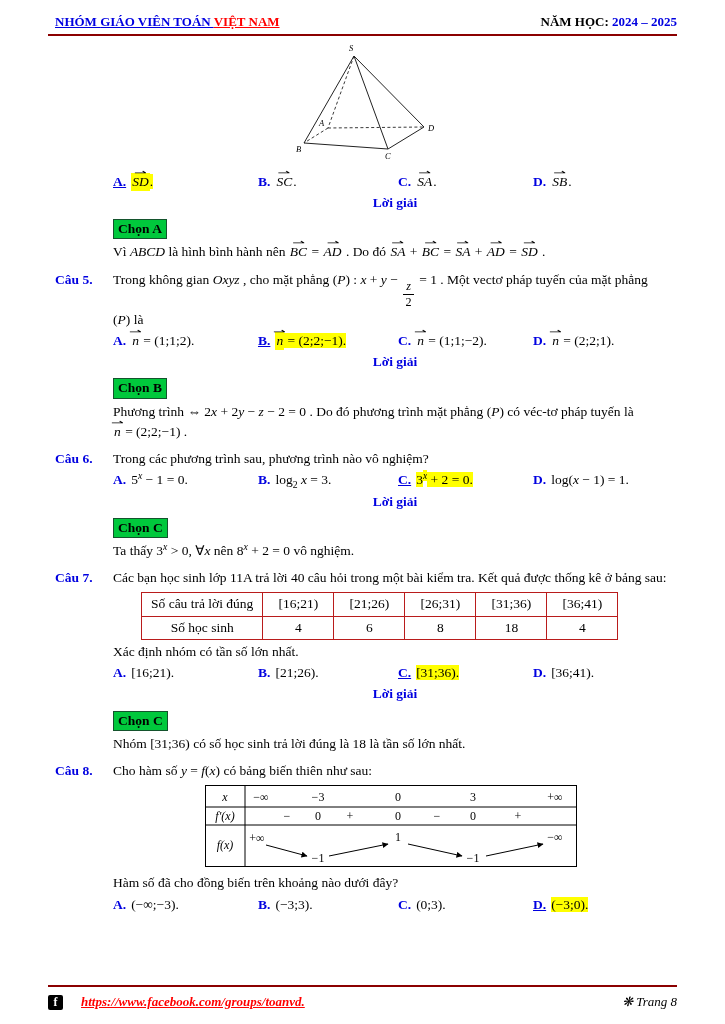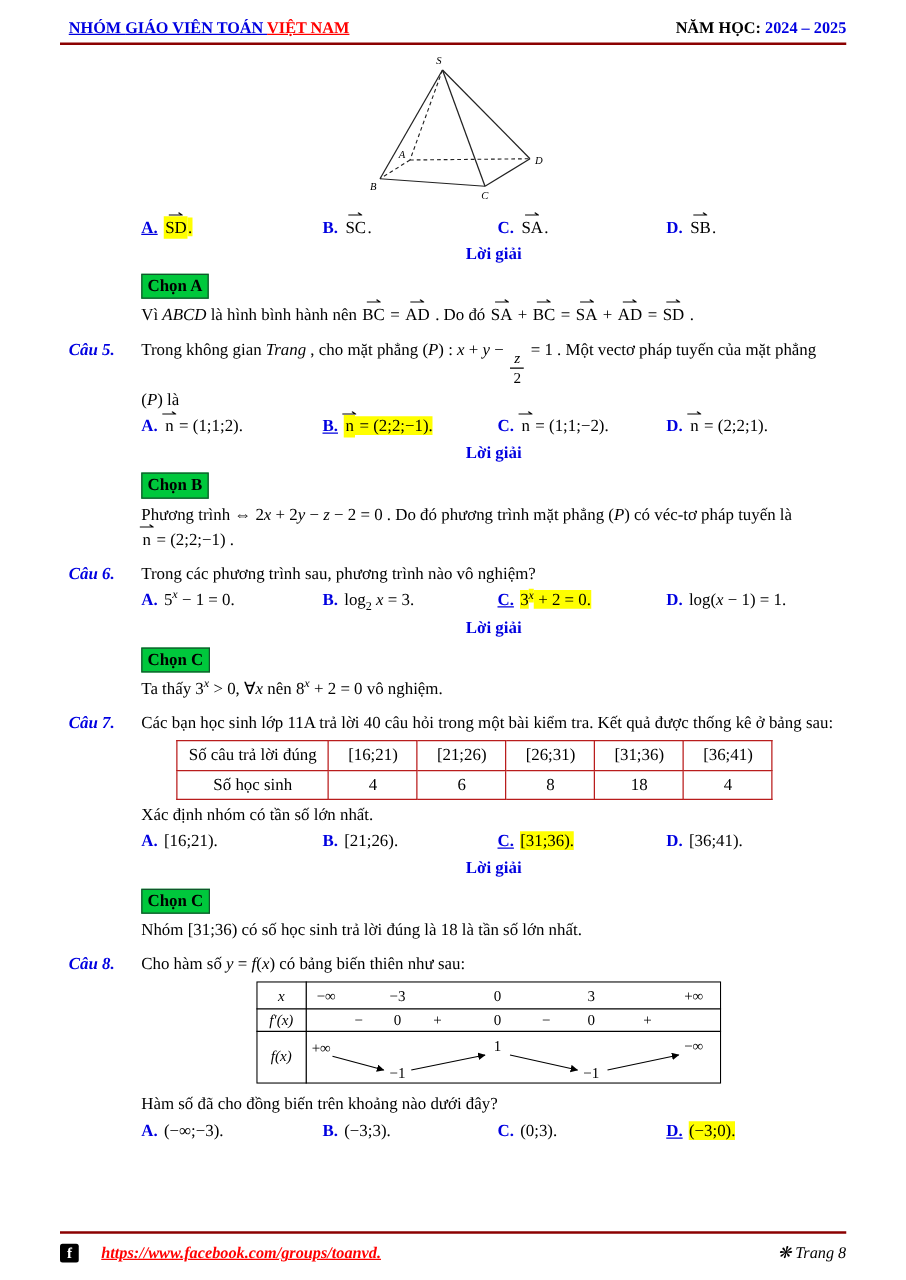--- a/index.html
+++ b/index.html
@@ -9,42 +9,42 @@
   .header{padding:13px 48px 0 55px;display:flex;justify-content:space-between;
           font-weight:bold;font-size:13px;font-family:"Liberation Serif",serif;}
   .header-left span{text-decoration:underline;}
   .c-blue{color:var(--accent-blue,#0000E0);}
   .c-red{color:var(--brand-red,#FF0000);}
   .header-rule{margin:3px 48px 0 48px;border-top:2.4px solid var(--maroon,#8B0000);}
   
   .content{padding:2px 48px 0 55px;}
   .figure-wrap{text-align:center;margin:4px 0 4px 0;}
   .q{position:relative;padding-left:58px;margin-top:9px;}
-  .qnum{position:absolute;left:0;top:0;color:var(--accent-blue,#0000E0);font-weight:bold;font-style:italic;}
+  .qnum{position:absolute;left:0;top:0;color:var(--accent-blue,#0000E0);font-weight:bold;}
   .qtext{margin-bottom:2px;}
   .opts{display:flex;margin:3px 0 0 0;align-items:baseline;}
   .opt{white-space:nowrap;}
   .opt:nth-child(1){width:145px;}
   .opt:nth-child(2){width:140px;}
   .opt:nth-child(3){width:135px;}
   .opt:nth-child(4){flex:1;}
   .opt-letter{color:var(--accent-blue,#0000E0);font-weight:bold;}
   .opt-letter[data-correct="1"]{text-decoration:underline;}
   .opt-body{margin-left:5px;}
   .loigiai{text-align:center;color:var(--accent-blue,#0000E0);font-weight:bold;margin:3px 0 1px 0;}
   .chon-wrap{margin:7px 0 4px 0;}
   .chon{display:inline-block;background:var(--chon-green,#00C83C);border:1px solid #14532d;
         font-weight:bold;padding:0 4px;}
   .explain{margin:2px 0 0 0;}
   
   .i{font-style:italic;}
   .hl{background:var(--hl-yellow,#FFFF00);}
   .sup{vertical-align:super;font-size:0.72em;line-height:0;}
   .sub{vertical-align:sub;font-size:0.72em;line-height:0;}
-  .vec{position:relative;display:inline-block;padding:0 1px;}
+  .vec{font-style:italic;position:relative;display:inline-block;padding:0 1px;}
   .vec::after{content:"⇀";position:absolute;left:0;right:0;top:-0.70em;font-size:0.75em;
               font-style:normal;text-align:center;transform:scaleX(1.5);}
   .frac{display:inline-flex;flex-direction:column;vertical-align:-0.55em;text-align:center;
         line-height:1.05;font-size:0.9em;margin:0 2px;}
   .fnum{border-bottom:1px solid #000;padding:0 3px 1px 3px;font-style:italic;}
   .fden{padding-top:1px;}
   
   .freq-table{border-collapse:collapse;margin:5px 0 3px 28px;font-size:13.5px;}
   .freq-table td{border:1px solid #b91c1c;padding:2px 9px;text-align:center;min-width:52px;}
   
@@ -103,21 +103,21 @@
         <div class="opt"><span class="opt-letter" data-correct="0">C.</span><span class="opt-body"><span class="vec">SA</span><span>.</span></span></div>
         <div class="opt"><span class="opt-letter" data-correct="0">D.</span><span class="opt-body"><span class="vec">SB</span><span>.</span></span></div>
       </div>
       <div class="loigiai">Lời giải</div>
       <div class="chon-wrap"><span class="chon">Chọn A</span></div>
       <div class="explain"><span>Vì </span><span class="i">ABCD</span><span> là hình bình hành nên </span><span class="vec">BC</span><span> = </span><span class="vec">AD</span><span> . Do đó </span><span class="vec">SA</span><span> + </span><span class="vec">BC</span><span> = </span><span class="vec">SA</span><span> + </span><span class="vec">AD</span><span> = </span><span class="vec">SD</span><span> .</span></div>
     </div>
 
     <div class="q">
       <span class="qnum">Câu 5.</span>
-      <div class="qtext"><span>Trong không gian </span><span class="i">Trang</span><span> , cho mặt phẳng </span><span>(</span><span class="i">P</span><span>)</span><span> : </span><span class="i">x</span><span> + </span><span class="i">y</span><span> − </span><span class="frac">
+      <div class="qtext"><span>Trong không gian </span><span class="i">Oxyz</span><span> , cho mặt phẳng </span><span>(</span><span class="i">P</span><span>)</span><span> : </span><span class="i">x</span><span> + </span><span class="i">y</span><span> − </span><span class="frac">
             <span class="fnum">z</span>
             <span class="fden">2</span>
           </span><span> = 1 . Một vectơ pháp tuyến của mặt phẳng</span></div>
       <div class="qtext"><span>(</span><span class="i">P</span><span>)</span><span> là</span></div>
       <div class="opts">
         <div class="opt"><span class="opt-letter" data-correct="0">A.</span><span class="opt-body"><span class="vec">n</span><span> = (1;1;2).</span></span></div>
         <div class="opt"><span class="opt-letter" data-correct="1">B.</span><span class="opt-body"><span class="vec hl">n</span><span class="hl"> = (2;2;−1).</span></span></div>
         <div class="opt"><span class="opt-letter" data-correct="0">C.</span><span class="opt-body"><span class="vec">n</span><span> = (1;1;−2).</span></span></div>
         <div class="opt"><span class="opt-letter" data-correct="0">D.</span><span class="opt-body"><span class="vec">n</span><span> = (2;2;1).</span></span></div>
       </div>

